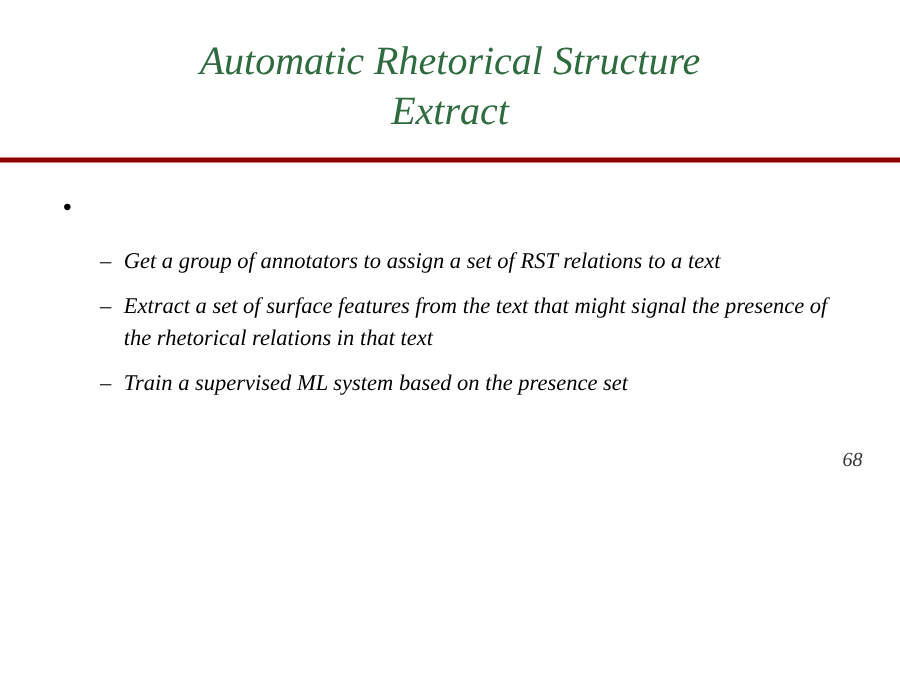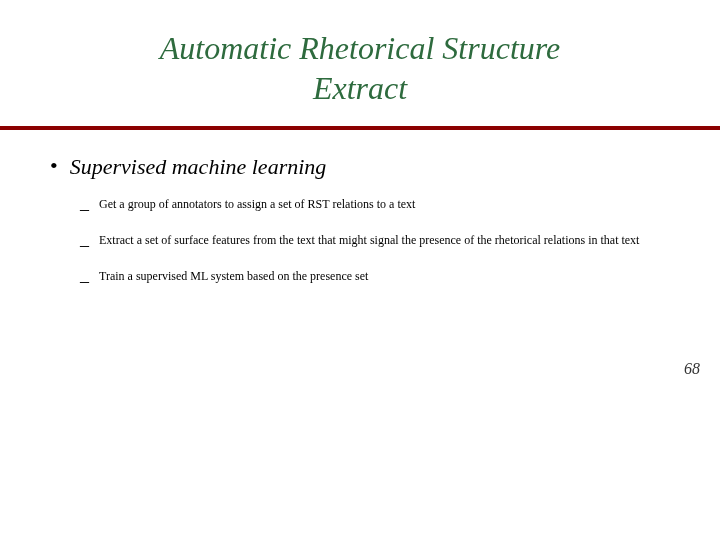--- a/index.html
+++ b/index.html
@@ -85,29 +85,30 @@
 
     .sub-dash {
       font-size: 18px;
       color: #000;
       margin-right: 10px;
       flex-shrink: 0;
       line-height: 1.45;
     }
 
     .sub-bullet-text {
-      font-size: 12px;
+      font-size: 18px;
       color: #000000;
       line-height: 1.45;
+      font-style: italic;
     }
 
     .page-number {
       position: absolute;
       bottom: 14px;
-      right: 20px;
+      right: 30px;
       font-size: 16px;
       color: #333;
       font-style: italic;
     }
   </style>
 </head>
 <body>
 
 <div class="slide">
 
@@ -117,21 +118,20 @@
       <span>Extract</span>
     </div>
   </div>
 
   <div class="divider"></div>
 
   <div class="content-area">
 
     <div class="main-bullet">
       <span class="bullet-dot">•</span>
-      <span class="main-bullet-text">Supervised machine learning</span>
     </div>
 
     <div class="sub-bullets">
 
       <div class="sub-bullet">
         <span class="sub-dash">–</span>
         <span class="sub-bullet-text">Get a group of annotators to assign a set of RST relations to a text</span>
       </div>
 
       <div class="sub-bullet">

